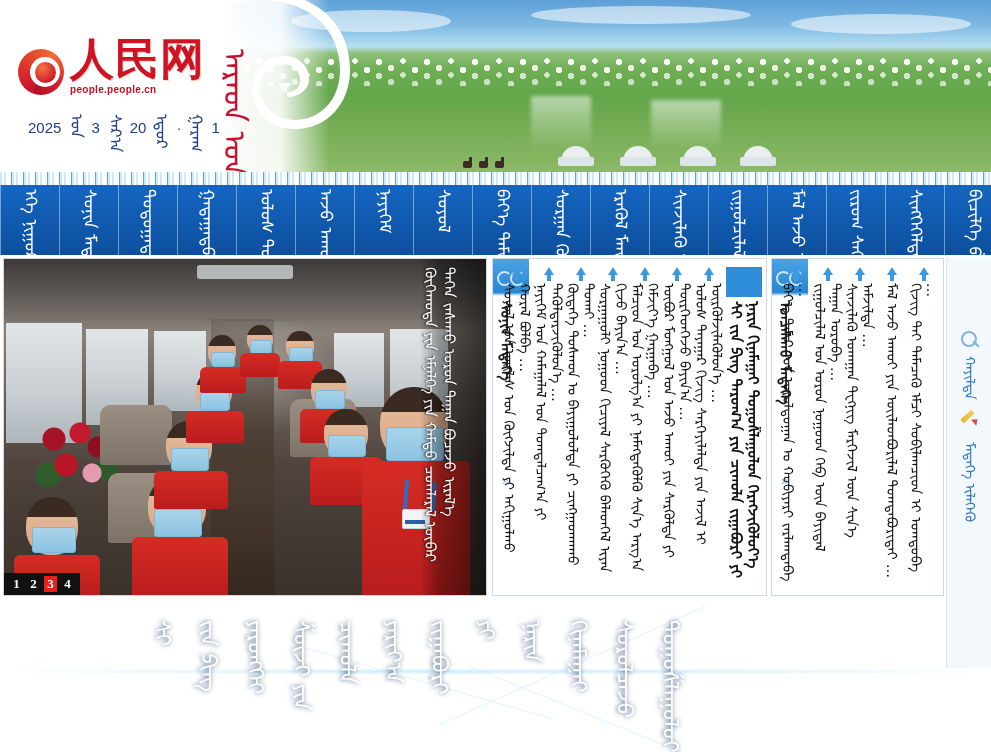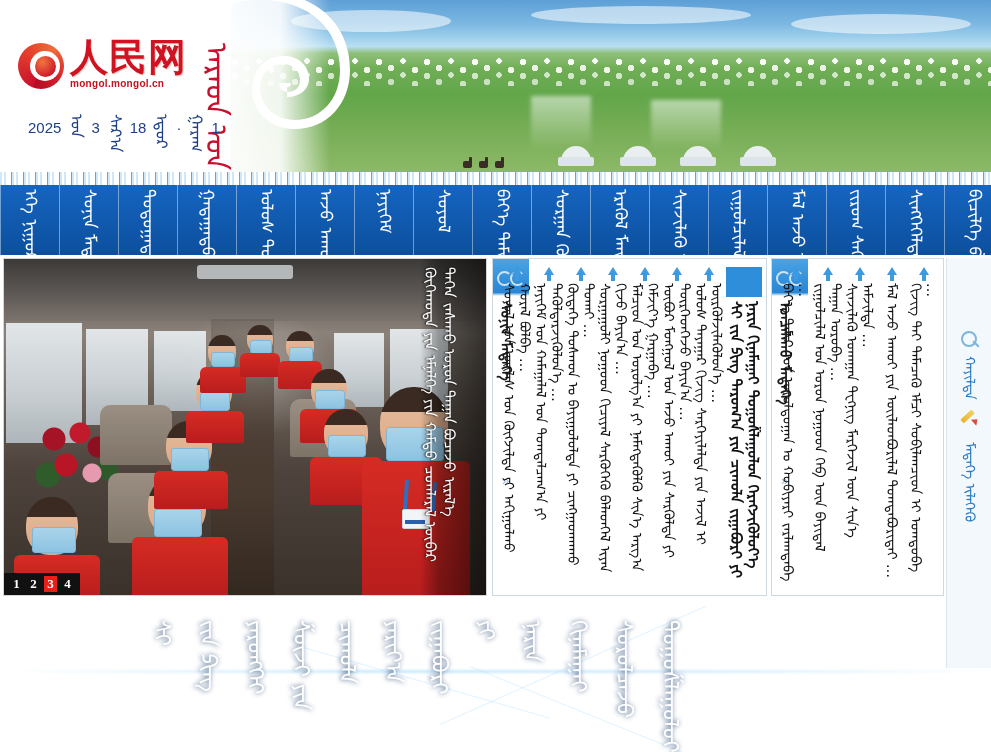--- a/index.html
+++ b/index.html
@@ -70,21 +70,21 @@
   }
   .logo-mark .cut{
     position:absolute;left:12px;top:8px;width:30px;height:30px;border-radius:50%;
     background:#fff;
   }
   .logo-mark .dot{
     position:absolute;left:17px;top:13px;width:21px;height:21px;border-radius:50%;
     background:radial-gradient(circle at 35% 30%,#f3763e,#d01f2d 70%,#a90f22);
   }
   .logo-cn{
-    font-family:"Liberation Serif",serif;font-weight:bold;font-size:38px;
+    font-family:"Liberation Serif",serif;font-weight:bold;font-size:44px;
     color:#cf1322;letter-spacing:1px;line-height:1;
     text-shadow:1px 1px 0 rgba(255,140,120,.45);
   }
   .logo-url{
     font-size:10px;font-weight:bold;color:#c4111f;letter-spacing:.3px;
     margin-top:2px;
   }
   .logo-mn{
     margin-left:14px;color:#c8102e;font-size:30px;line-height:1;
     writing-mode:vertical-lr;text-orientation:mixed;height:46px;
@@ -396,31 +396,31 @@
 
     <div class="logo-zone">
       <div class="logo-row">
         <div class="logo-mark">
           <div class="ring"></div>
             <div class="cut"></div>
             <div class="dot"></div>
         </div>
         <div>
           <div class="logo-cn">人民网</div>
-          <div class="logo-url">mongol.mongol.cn</div>
+          <div class="logo-url">people.people.cn</div>
         </div>
         <div class="logo-mn">ᠠᠷᠠᠳ ᠤᠨ ᠰᠦᠯᠵᠢᠶ᠎ᠡ</div>
       </div>
 
       <div class="date-row">
         <span>2025</span>
         <span class="mn">ᠤᠨ</span>
         <span>3</span>
         <span class="mn">ᠰᠠᠷ᠎ᠠ</span>
-        <span>18</span>
+        <span>20</span>
         <span class="mn">ᠡᠳᠦᠷ</span>
         <span>·</span>
         <span class="mn">ᠭᠠᠷᠠᠭ</span>
         <span>1</span>
       </div>
     </div>
   </div>
 
   <div class="meander"></div>
 

